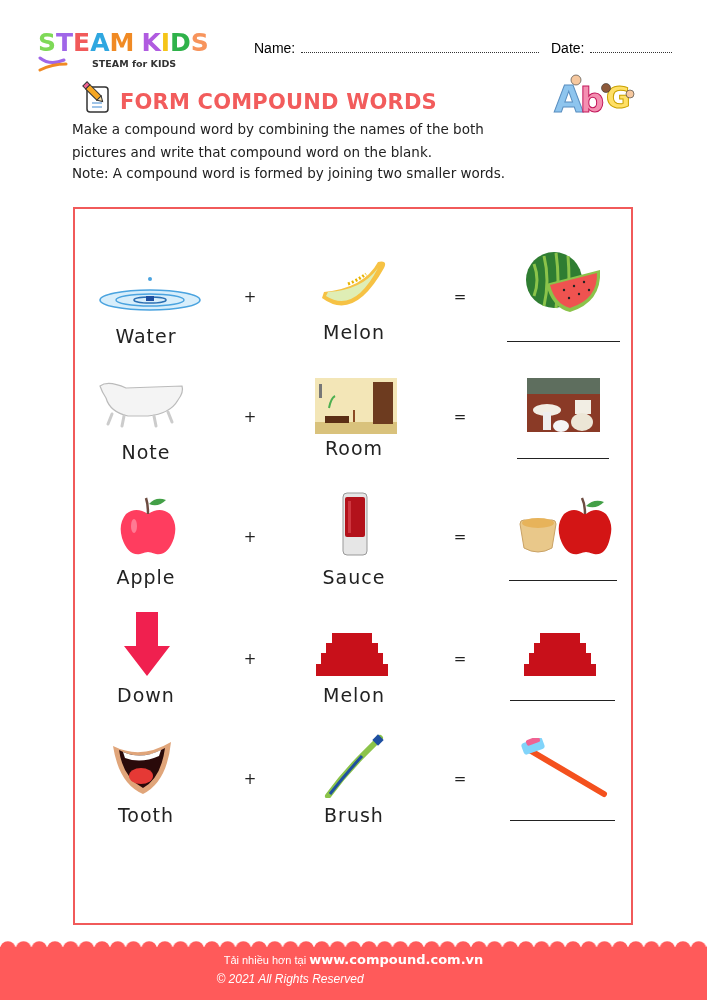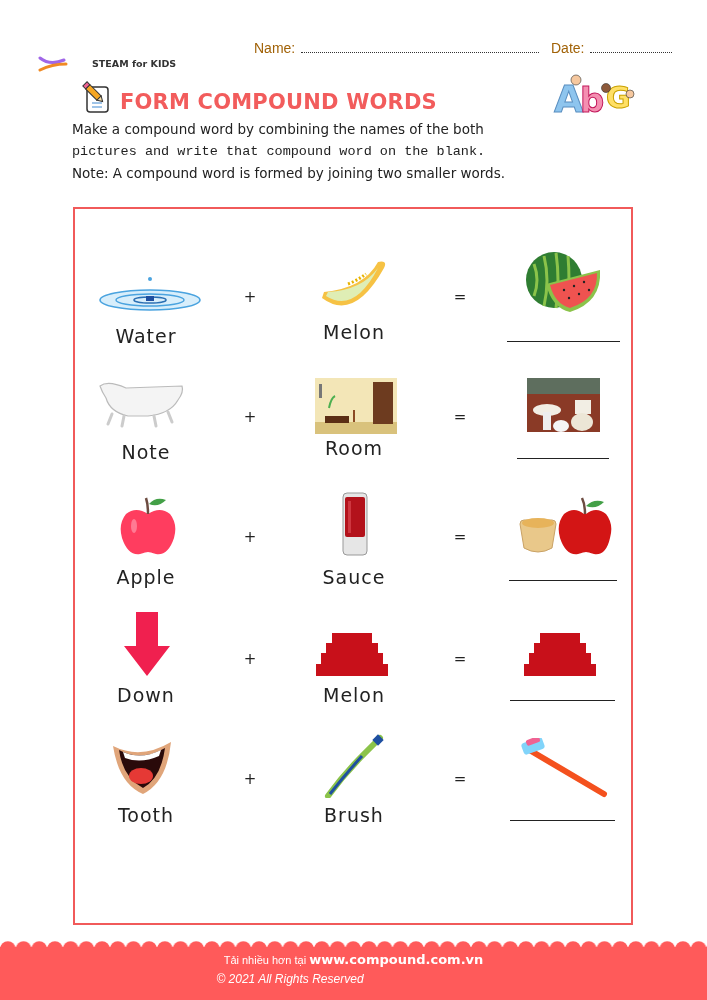--- a/index.html
+++ b/index.html
@@ -5,21 +5,21 @@
   html,body{margin:0;padding:0;background:#fff;}
   body{width:707px;height:1000px;position:relative;overflow:hidden;font-family:"DejaVu Sans",sans-serif;color:#222;}
   .abs{position:absolute;}
   
   .logo{left:38px;top:30px;width:200px;height:44px;}
   .logo-word{font-family:"DejaVu Sans",sans-serif;font-weight:bold;font-size:25px;letter-spacing:0px;line-height:26px;white-space:nowrap;}
   .logo-word span{display:inline-block;}
   .logo-sub{position:absolute;left:26px;top:28px;font-size:9.5px;font-weight:bold;color:#333;font-family:"DejaVu Sans",sans-serif;margin-left:28px;}
   .logo-swoosh{position:absolute;left:0;top:26px;}
   
-  .field{top:40px;font-family:"Liberation Sans",sans-serif;font-size:14px;color:#a16207;white-space:nowrap;}
+  .field{top:40px;font-family:"Liberation Sans",sans-serif;font-size:14px;color:#000000;white-space:nowrap;}
   .dots{display:inline-block;border-bottom:1px dotted #333;height:11px;vertical-align:baseline;margin-left:6px;}
   
   .title-icon{left:80px;top:81px;}
   .title{left:120px;top:90px;font-family:"DejaVu Sans",sans-serif;font-weight:bold;font-size:21px;color:#f25c5c;letter-spacing:0.2px;white-space:nowrap;}
   .abc{left:552px;top:72px;}
   .instr{left:72px;font-family:"DejaVu Sans",sans-serif;font-size:13.5px;color:#222;white-space:nowrap;text-align:center;}
   
   .frame{left:73px;top:207px;width:560px;height:718px;border:2.5px solid #f15a5a;box-sizing:border-box;}
   .word{font-family:"DejaVu Sans",sans-serif;font-size:19px;color:#222;letter-spacing:1px;text-align:center;width:120px;}
   .op{font-family:"DejaVu Sans",sans-serif;font-size:15px;color:#222;width:20px;text-align:center;}
@@ -28,20 +28,23 @@
   .footer{left:0;top:947px;width:707px;height:53px;background:#ff5a5a;}
   .scallops{left:0;top:940px;width:707px;height:14px;}
   .ft1{left:0;top:952px;width:707px;text-align:center;color:#fff;font-family:"Liberation Sans",sans-serif;font-size:11px;}
   .ft1 b{font-family:"DejaVu Sans",sans-serif;font-size:13px;font-weight:bold;}
   .ft2{left:0;top:972px;width:580px;text-align:center;color:#fff;font-family:"Liberation Sans",sans-serif;font-style:italic;font-size:12px;}
 </style>
 </head>
 <body>
 
 <div class="abs logo">
+  <div class="logo-word">
+    <span style="color:#7ed957">S</span><span style="color:#a066e8">T</span><span style="color:#f15a5a">E</span><span style="color:#2fa7e0">A</span><span style="color:#f08a24">M</span><span style="width:7px"></span><span style="color:#b05be0">K</span><span style="color:#f5c518">I</span><span style="color:#2fb24a">D</span><span style="color:#f7945c">S</span>
+  </div>
   <svg class="logo-swoosh" width="30" height="18">
     <path d="M2 2 Q12 10 26 4" stroke="#a066e8" stroke-width="3" fill="none" stroke-linecap="round"></path>
     <path d="M2 14 Q14 8 28 8" stroke="#f08a24" stroke-width="3" fill="none" stroke-linecap="round"></path>
   </svg>
   <div class="logo-sub">STEAM for KIDS</div>
 </div>
 
 <div class="abs field" style="left:254px;">
   <span>Name:</span><span class="dots" style="width:238px"></span>
 </div>
@@ -64,21 +67,21 @@
 <svg class="abs abc" width="88" height="44" viewBox="0 0 88 44">
   <text x="2" y="40" font-family="DejaVu Sans" font-weight="bold" font-size="38" fill="#8ec5ee" stroke="#5a8fc0" stroke-width="1">A</text>
   <text x="28" y="40" font-family="DejaVu Sans" font-weight="bold" font-size="34" fill="#f48fb1" stroke="#c2185b" stroke-width="1">b</text>
   <text x="54" y="36" font-family="DejaVu Sans" font-weight="bold" font-size="30" fill="#ffe066" stroke="#c9a100" stroke-width="1">G</text>
   <circle cx="24" cy="8" r="5" fill="#f6c89f" stroke="#333" stroke-width="0.6"></circle>
   <circle cx="54" cy="16" r="4.5" fill="#8d5a3b" stroke="#333" stroke-width="0.6"></circle>
   <circle cx="78" cy="22" r="4" fill="#f6c89f" stroke="#333" stroke-width="0.6"></circle>
 </svg>
 
 <div class="abs instr" style="top:121px;">Make a compound word by combining the names of the both</div>
-<div class="abs instr" style="top:144px;font-family:Liberation Mono, monospace;">pictures and write that compound word on the blank.</div>
+<div class="abs instr" style="top:144px;">pictures and write that compound word on the blank.</div>
 <div class="abs instr" style="top:165px;">Note: A compound word is formed by joining two smaller words.</div>
 
 <div class="abs frame"></div>
 
 <svg class="abs" style="left:98px;top:272px" width="104" height="44" viewBox="0 0 104 44">
   <ellipse cx="52" cy="28" rx="50" ry="10" fill="#d8eefb" stroke="#4aa3df" stroke-width="1.5"></ellipse>
   <ellipse cx="52" cy="28" rx="34" ry="6" fill="none" stroke="#4aa3df" stroke-width="1.5"></ellipse>
   <ellipse cx="52" cy="28" rx="16" ry="3" fill="none" stroke="#2a6fb3" stroke-width="1.5"></ellipse>
   <rect x="48" y="24" width="8" height="5" fill="#1f4fa0"></rect>
   <circle cx="52" cy="7" r="2" fill="#4aa3df"></circle>

